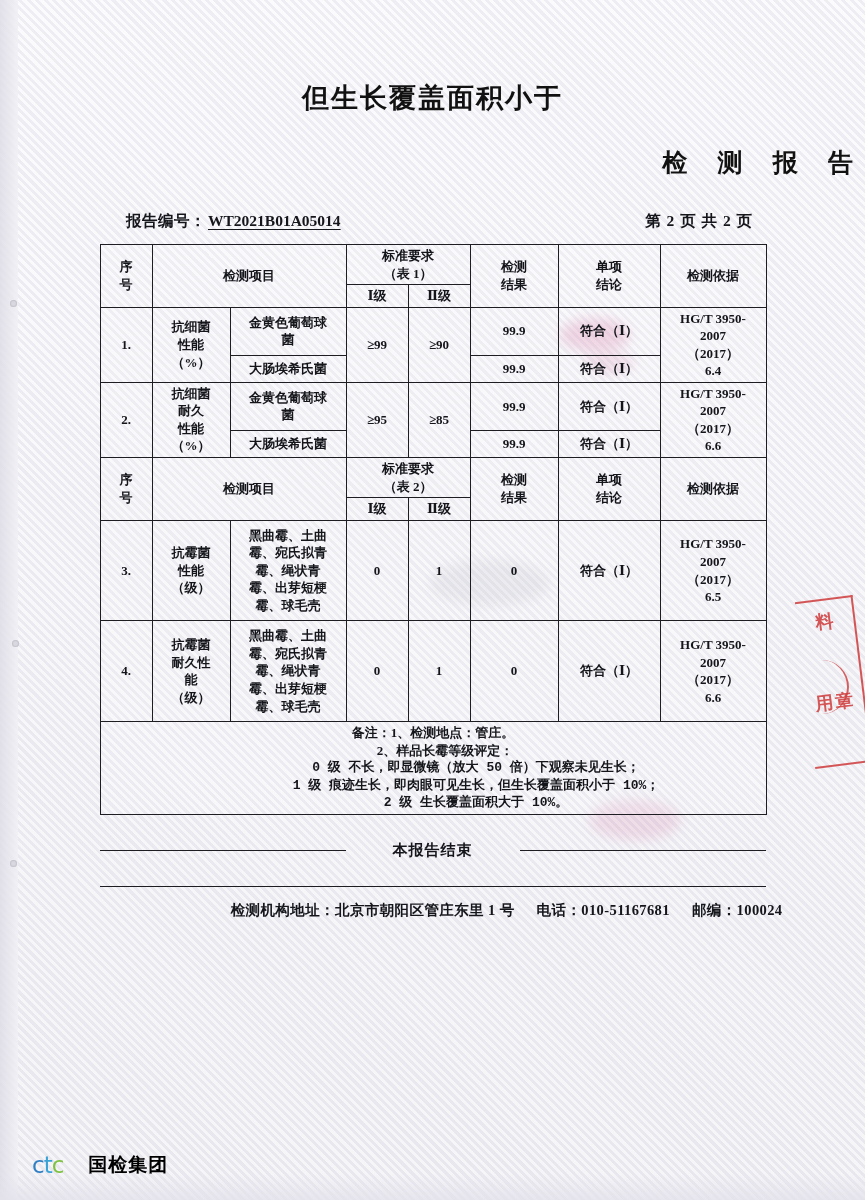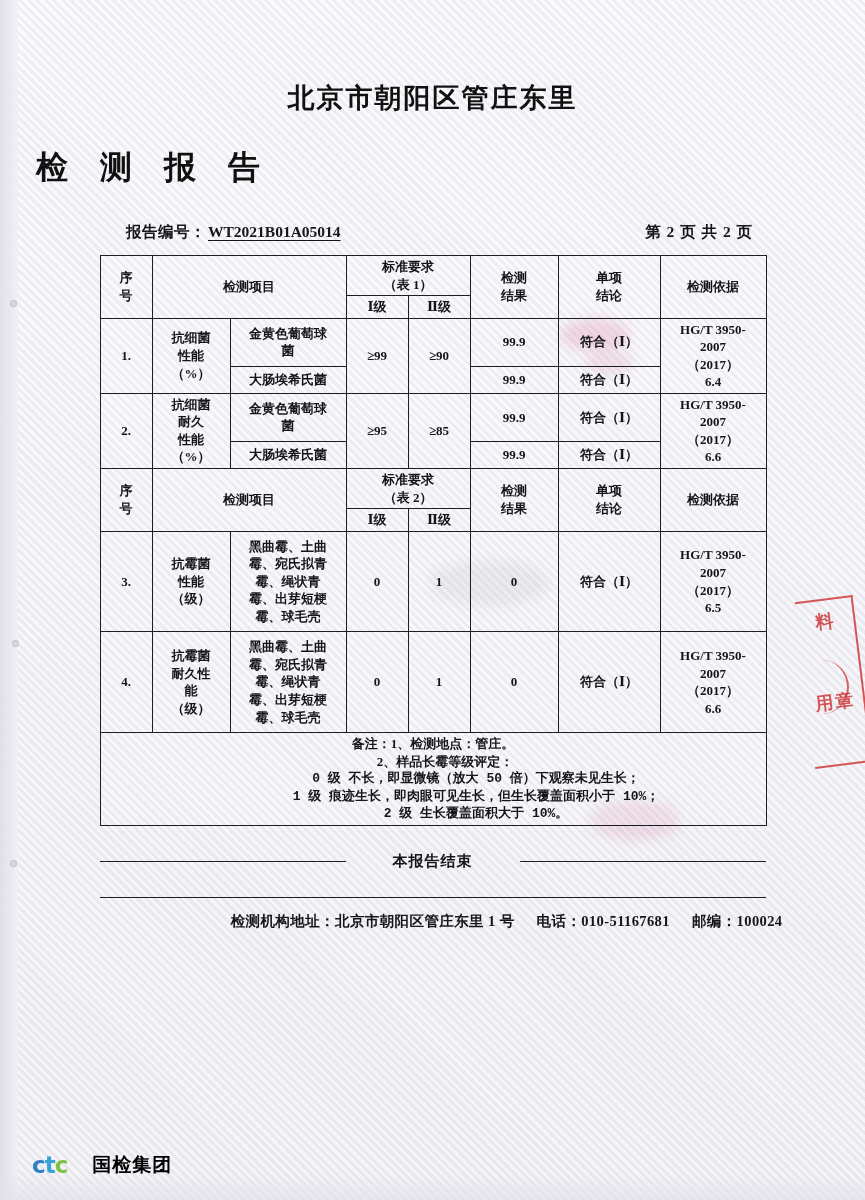--- a/index.html
+++ b/index.html
@@ -48,22 +48,22 @@
   
   .org-title {
     text-align: center;
     font-size: 27px;
     font-weight: bold;
     letter-spacing: 2px;
     margin-top: 80px;
     color: #111;
   }
   .report-title {
-    text-align: left;
-    font-size: 32px;
+    text-align: right;
+    font-size: 25px;
     font-weight: bold;
     letter-spacing: 12px;
     margin-top: 30px;
     color: #111;
     padding-left: 36px;
   }
   .meta-row {
     margin-top: 32px;
     padding: 0 112px 0 118px;
     display: flex;
@@ -158,21 +158,21 @@
   .logo {
     position: absolute;
     left: 32px;
     bottom: 22px;
     display: flex;
     align-items: center;
   }
   .logo .mark {
     font-family: "DejaVu Sans", sans-serif;
     font-size: 23px;
-    font-weight: bold;
+    font-weight: normal;
     color: #2f7fc4;
     letter-spacing: -1px;
   }
   .logo .mark .c2 { color: #3aa3d6; }
   .logo .mark .c3 { color: #7ec242; }
   .logo .name {
     margin-left: 25px;
     font-size: 19px;
     font-weight: bold;
     color: #000000;
@@ -244,21 +244,21 @@
 <div class="hole hole-2"></div>
 <div class="hole hole-3"></div>
 
 <div class="smudge smudge-a"></div>
 <div class="smudge smudge-b"></div>
 <div class="smudge smudge-c"></div>
 <div class="smudge smudge-d"></div>
 
 <div class="content">
 
-  <div class="org-title">北京市朝阳区管庄东里</div>
+  <div class="org-title">但生长覆盖面积小于</div>
   <div class="report-title">检 测 报 告</div>
 
   <div class="meta-row">
     <div class="meta-left">
       <span class="label">报告编号：</span>
       <span class="value">WT2021B01A05014</span>
     </div>
     <div class="meta-right">第 2 页 共 2 页</div>
   </div>
 

